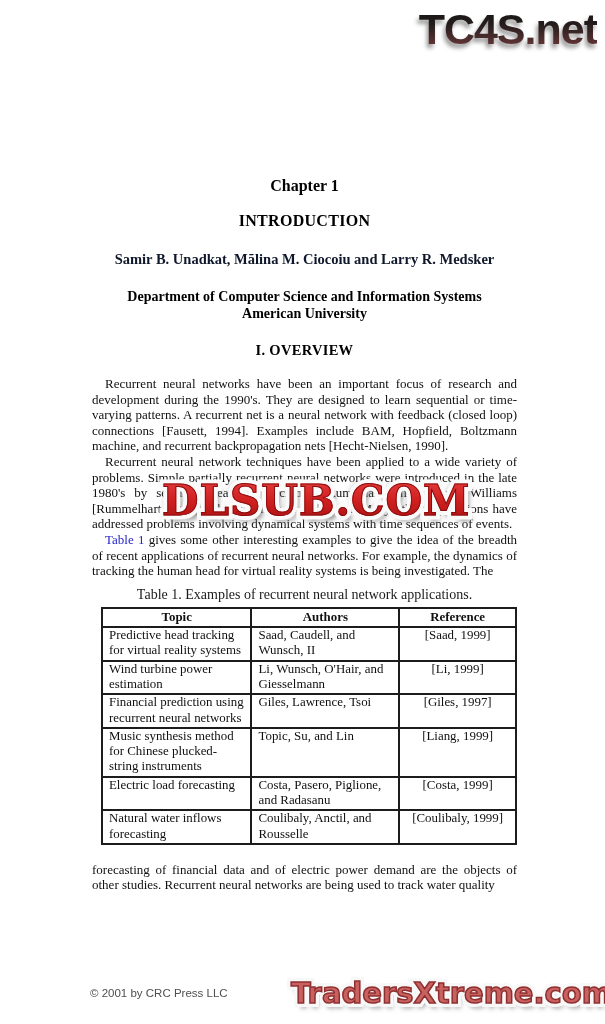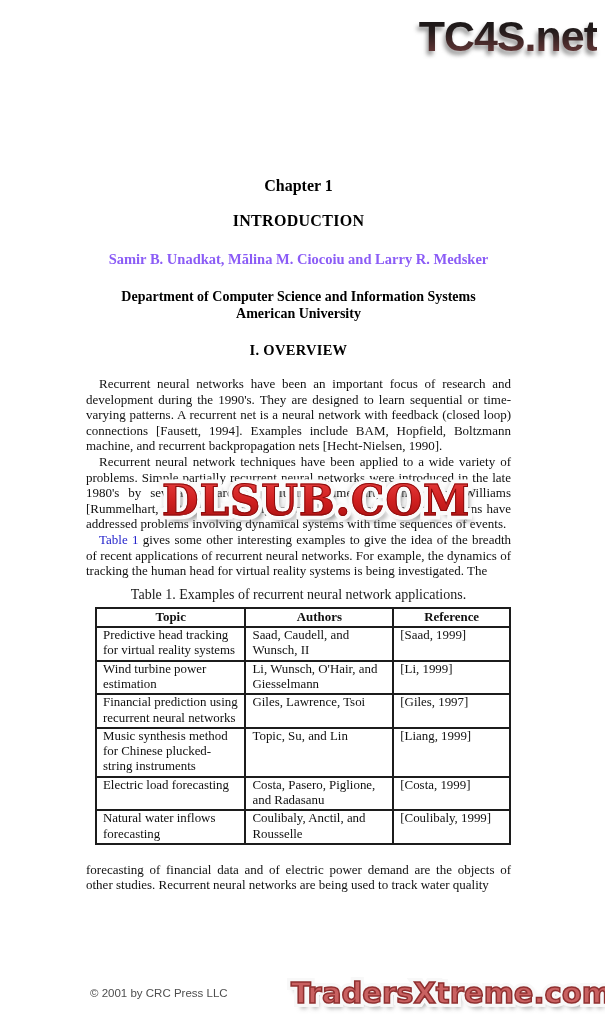--- a/index.html
+++ b/index.html
@@ -8,21 +8,21 @@
     background:#ffffff; overflow:hidden;
     font-family:"Liberation Serif", serif; color:#111;
   }
 
   
   .wm-stack { position:relative; display:inline-block; white-space:nowrap; }
   .wm-stack .wm-back { position:absolute; left:0; top:0; }
   .wm-stack .wm-front { position:relative; }
 
   
-  .wm-top { position:absolute; top:15px; right:8px; }
+  .wm-top { position:absolute; top:8px; right:8px; }
   .wm-top .wm-back {
     font:700 43px/1 "Liberation Sans", sans-serif; letter-spacing:-1px;
     color:#9a9a9a; filter:blur(2px); transform:translate(-2px,4px);
   }
   .wm-top .wm-front {
     font:700 43px/1 "Liberation Sans", sans-serif; letter-spacing:-1px;
     background:linear-gradient(180deg,#141414 0%,#241c1c 40%,#553030 75%,#7d4343 100%);
     -webkit-background-clip:text; background-clip:text; color:transparent;
   }
 
@@ -46,25 +46,25 @@
     font:700 29px/1.15 "DejaVu Sans", sans-serif; letter-spacing:0px;
     color:#f8f8f8; -webkit-text-stroke:8px #f8f8f8;
     text-shadow:3px 5px 5px rgba(120,120,120,.8);
   }
   .wm-bottom .wm-front {
     font:700 29px/1.15 "DejaVu Sans", sans-serif;
     color:#c96161; -webkit-text-stroke:1.5px #8e2f2f;
   }
 
   
-  .content { position:absolute; left:86px; top:0; width:425px; }
+  .content { position:absolute; left:92px; top:0; width:425px; }
 
   .h-chapter  { margin:177px 0 0; font-weight:bold; font-size:16px; line-height:18px; text-align:center; color:#000; }
   .h-title    { margin:17px 0 0;  font-weight:bold; font-size:16px; line-height:18px; text-align:center; color:#000; letter-spacing:.3px; }
-  .authors    { margin:21px 0 0;  font-weight:bold; font-size:14.5px; line-height:17px; text-align:center; color:#8b5cf6; }
+  .authors    { margin:21px 0 0;  font-weight:bold; font-size:14.5px; line-height:17px; text-align:center; color:#0f172a; }
   .affil      { margin:20px 0 0;  font-weight:bold; font-size:14px;  line-height:17px; text-align:center; color:#000; }
   .h-overview { margin:20px 0 0;  font-weight:bold; font-size:14.5px; line-height:17px; text-align:center; color:#000; letter-spacing:.3px; }
 
   .body { margin:0; font-size:13px; line-height:15.6px; text-align:justify; color:#101010; }
   .body.first { margin-top:17px; }
   .body.indent { text-indent:13px; }
   .tlink { color:#2424cc; text-decoration:none; cursor:pointer; }
 
   .tbl-caption { margin:9px 0 0; font-size:14px; line-height:13px; text-align:center; color:#1a1a1a; }
 
@@ -72,21 +72,21 @@
     margin:6px 0 0 9px; border-collapse:collapse;
     font-size:12.9px; line-height:15.3px; color:#101010;
   }
   table.apps th, table.apps td {
     border:2px solid #1c1c1c; padding:0 6px 1px 6px; vertical-align:top; text-align:left;
   }
   table.apps th { font-weight:bold; text-align:center; padding:1px 11px; }
   table.apps .c-topic { width:138px; }
   table.apps .c-auth  { width:135px; }
   table.apps .c-ref   { width:99px;  }
-  table.apps td.ref   { }
+  table.apps td.ref   { text-align:center; }
 
   .after-table { margin-top:17px; }
 
   .copyright {
     position:absolute; left:90px; top:987px;
     font:11.5px "Liberation Sans", sans-serif; color:#4e4e4e;
   }
 </style>
 </head>
 <body>

